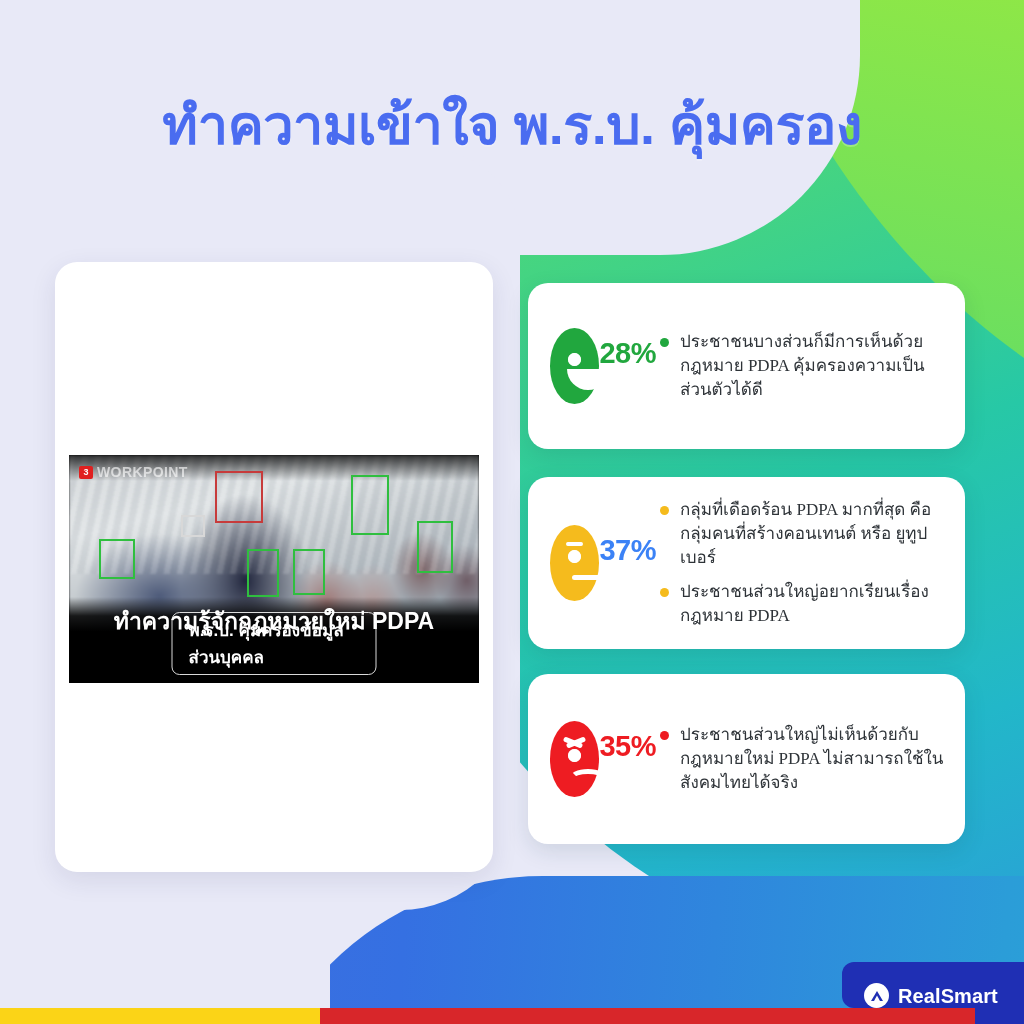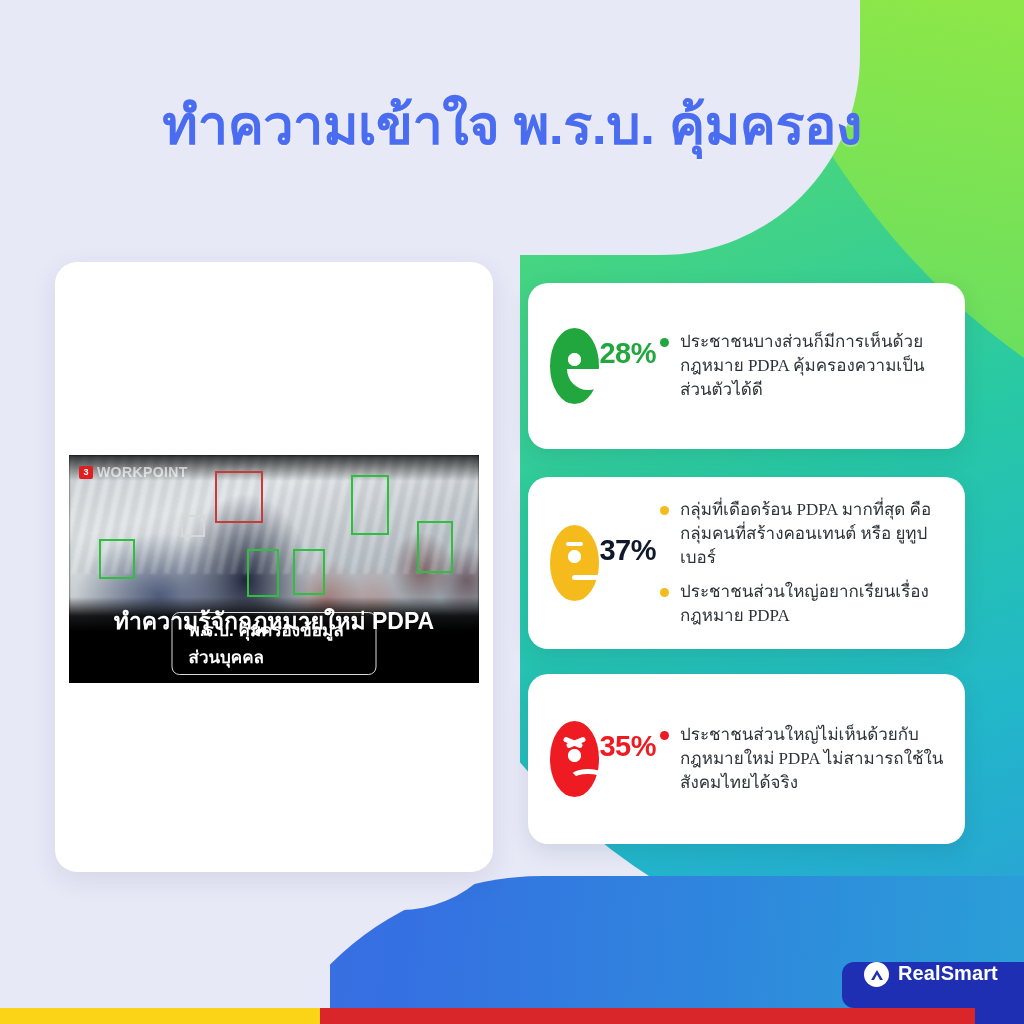--- a/index.html
+++ b/index.html
@@ -235,21 +235,21 @@
     font-family: Liberation Serif, serif;
   }
 
   
   .logo-badge {
     position: absolute;
     right: 0; bottom: 16px;
     width: 182px; height: 46px;
     background: #1f2fb4;
     border-radius: 12px 0 0 12px;
-    display: flex; align-items: flex-start; gap: 9px;
+    display: flex; align-items: flex-end; gap: 9px;
     padding-left: 22px;
     z-index: 8;
   }
   .logo-mark {
     width: 25px; height: 25px; border-radius: 50%;
     background: #fff;
     display: flex; align-items: center; justify-content: center;
   }
   .logo-text {
     color: #fff; font-weight: bold; font-size: 20px; letter-spacing: .1px;
@@ -317,21 +317,21 @@
 
   <div class="rcard" id="rcard-2">
     <div class="face-col">
       <div class="face" style="background:#f5bb1d;">
         <div class="brow l"></div>
         <div class="brow r"></div>
         <div class="eye l"></div>
         <div class="eye r"></div>
         <div class="mouth-flat"></div>
       </div>
-      <div class="pct" style="color:#0f172a;">37%</div>
+      <div class="pct" style="color:#3b82f6;">37%</div>
     </div>
     <div class="bullets">
       <div class="bullet-row">
         <span class="dot" style="background:#f5bb1d;"></span>
         <span class="btext">กลุ่มที่เดือดร้อน PDPA มากที่สุด คือกลุ่มคนที่สร้างคอนเทนต์ หรือ ยูทูปเบอร์</span>
       </div>
       <div class="bullet-row">
         <span class="dot" style="background:#f5bb1d;"></span>
         <span class="btext">ประชาชนส่วนใหญ่อยากเรียนเรื่องกฎหมาย PDPA</span>
       </div>

